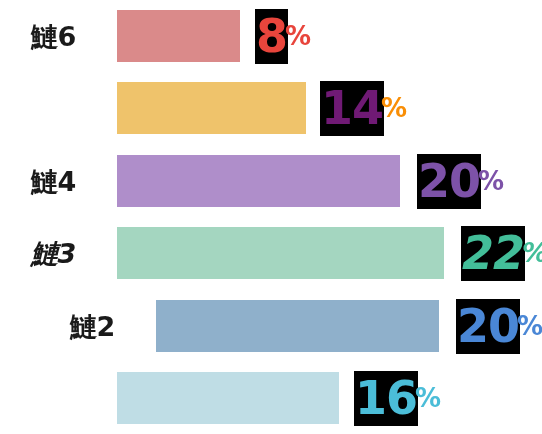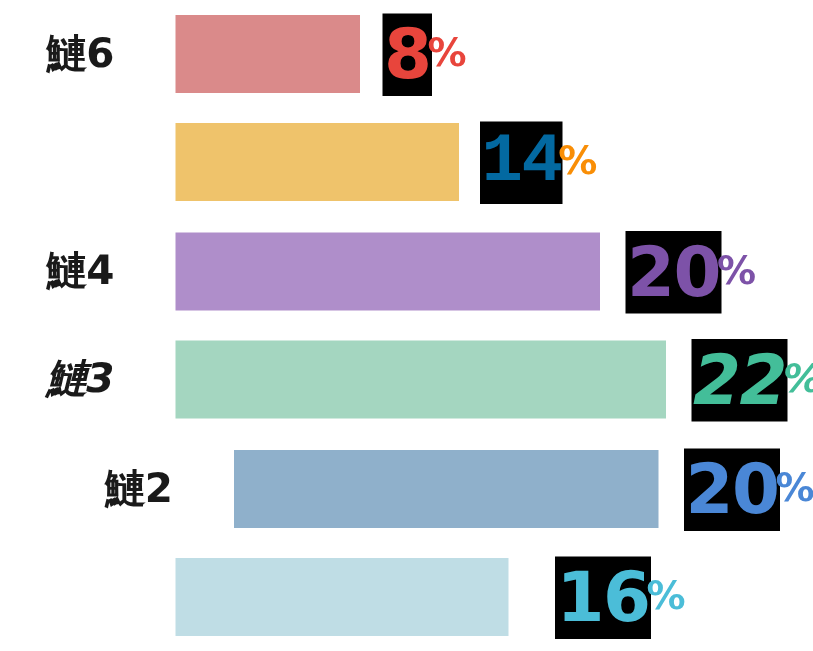--- a/index.html
+++ b/index.html
@@ -103,21 +103,21 @@
     <div class="bar" style="width: 123px; background: rgb(218, 138, 138);"></div>
     <div class="value-wrap" style="left: 238px;">
       <span class="value-num" style="color: rgb(232, 69, 60);">8</span>
         <span class="value-pct" style="color: rgb(232, 69, 60);">%</span>
     </div>
   </div>
 
   <div class="chart-row" style="top:72px;">
     <div class="bar" style="width: 189px; background: rgb(239, 195, 107);"></div>
     <div class="value-wrap" style="left: 303px;">
-      <span class="value-num" style="color: #0369a1; font-family: Liberation Mono, monospace;">14</span>
+      <span class="value-num" style="color: #701a75;">14</span>
         <span class="value-pct" style="color: rgb(249, 142, 6);">%</span>
     </div>
   </div>
 
   <div class="chart-row" style="top:145px;">
     <span class="row-label">鰱4</span>
     <div class="bar" style="width: 283px; background: rgb(175, 142, 202);"></div>
     <div class="value-wrap" style="left: 400px;">
       <span class="value-num" style="color: rgb(125, 82, 168);">20</span>
         <span class="value-pct" style="color: rgb(125, 82, 168);">%</span>
@@ -137,19 +137,19 @@
     <span class="row-label">鰱2</span>
     <div class="bar" style="width: 283px; background: rgb(143, 176, 203);"></div>
     <div class="value-wrap" style="left: 400px;">
       <span class="value-num" style="color: rgb(74, 135, 214);">20</span>
         <span class="value-pct" style="color: rgb(74, 135, 214);">%</span>
     </div>
   </div>
 
   <div class="chart-row" style="top:362px;">
     <div class="bar" style="width: 222px; background: rgb(191, 221, 229);"></div>
-    <div class="value-wrap" style="left: 337px; margin-left: 16px;">
+    <div class="value-wrap" style="left: 337px;">
       <span class="value-num" style="color: rgb(75, 189, 216);">16</span>
         <span class="value-pct" style="color: rgb(75, 189, 216);">%</span>
     </div>
   </div>
 
 </div>
 
 </body></html>

